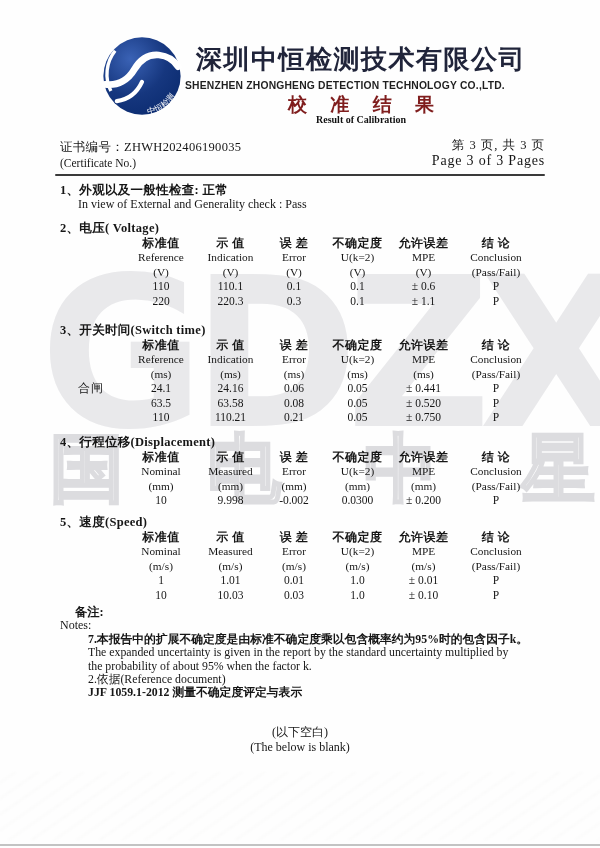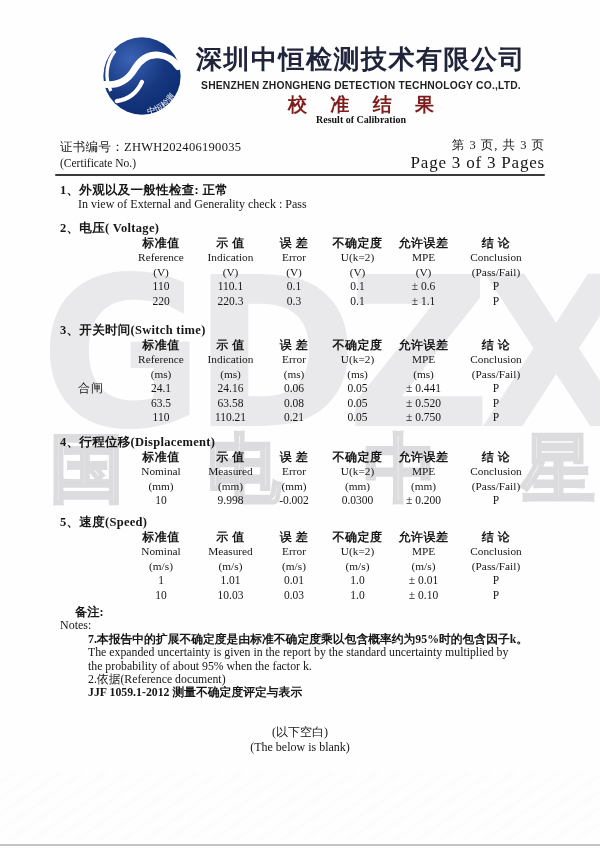--- a/index.html
+++ b/index.html
@@ -22,34 +22,34 @@
   .scan-edge{position:absolute;left:0;top:844px;width:600px;height:2px;background:#c3c3c3;z-index:4;}
 
   
   .content{position:absolute;left:0;top:0;width:600px;height:848px;z-index:2;}
 
   
   .logo{position:absolute;left:100px;top:34px;width:84px;height:84px;}
   .hdr-cn{position:absolute;left:185px;top:42px;width:352px;text-align:center;
       font-family:"Liberation Sans","DejaVu Sans",sans-serif;font-weight:bold;
       font-size:26px;letter-spacing:1.5px;color:#20243a;}
-  .hdr-en{position:absolute;left:185px;top:80px;width:352px;text-align:center;
+  .hdr-en{position:absolute;left:185px;top:80px;width:352px;
       font-family:"Liberation Sans","DejaVu Sans",sans-serif;font-weight:bold;
       font-size:10.3px;letter-spacing:.2px;color:#1f1f1f;}
   .hdr-title{position:absolute;left:185px;top:92px;width:352px;text-align:center;
       font-family:"Liberation Sans","DejaVu Sans",sans-serif;font-weight:bold;
       font-size:19px;letter-spacing:9px;text-indent:9px;color:#7f1d1d;}
   .hdr-sub{position:absolute;left:185px;top:114px;width:352px;text-align:center;
       font-size:10px;font-weight:bold;color:#111;}
 
   
   .cert-no{position:absolute;left:60px;top:139px;font-size:12.5px;letter-spacing:.3px;}
   .cert-no-en{position:absolute;left:60px;top:157px;font-size:11.5px;}
   .page-cn{position:absolute;right:55px;top:137px;font-size:12.5px;letter-spacing:1px;text-align:right;}
-  .page-en{position:absolute;right:55px;top:153px;font-size:17px;text-align:left;letter-spacing:.8px;}
+  .page-en{position:absolute;right:55px;top:153px;font-size:14px;text-align:left;letter-spacing:.8px;}
   .rule{position:absolute;left:55px;top:174px;width:490px;height:2px;background:#3a3a3a;border-radius:1px;}
 
   
   .s1-cn{position:absolute;left:60px;top:182px;font-size:12.5px;font-weight:600;letter-spacing:.3px;}
   .s1-en{position:absolute;left:78px;top:197px;font-size:12px;}
 
   
   .tbl{position:absolute;left:58px;width:480px;}
   .tbl-title{height:16px;line-height:16px;font-size:12.5px;font-weight:600;letter-spacing:.3px;margin-left:2px;}
   .grid{display:grid;grid-template-columns:66px 74px 65px 62px 65px 67px 78px;}

